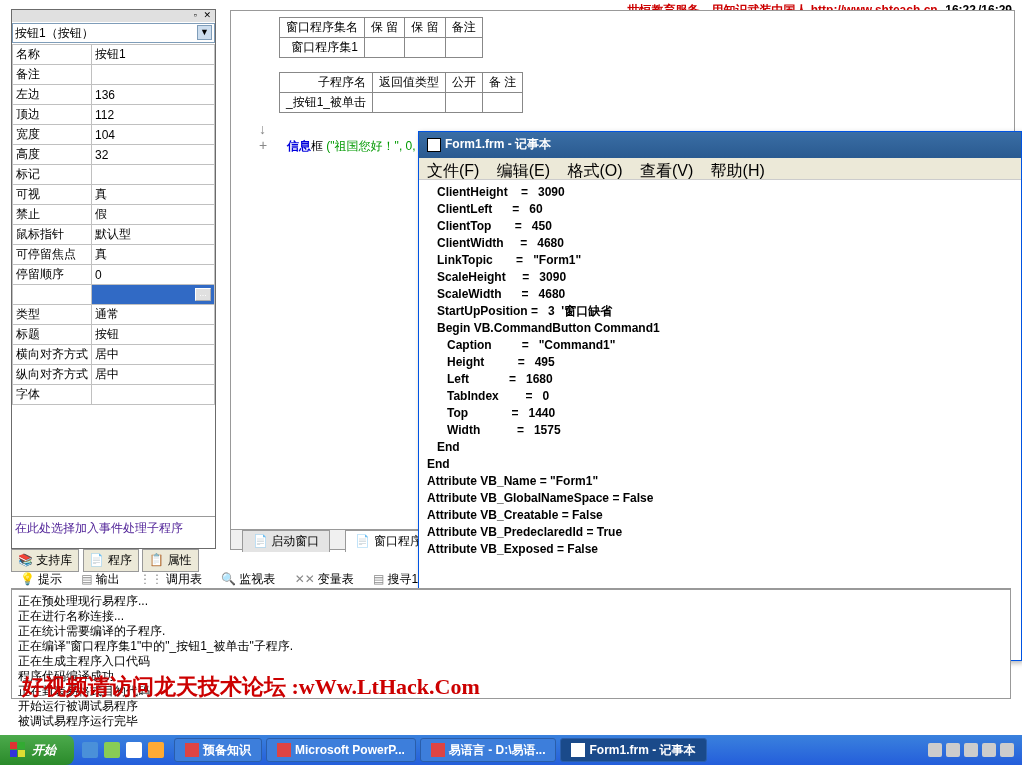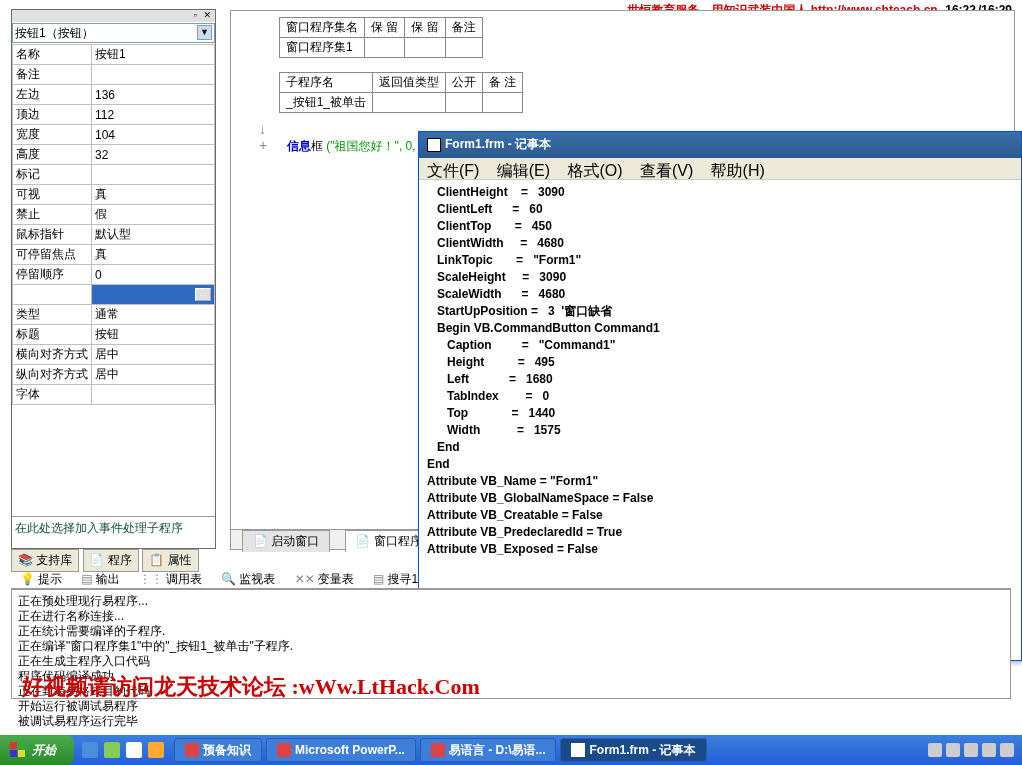--- a/index.html
+++ b/index.html
@@ -11,26 +11,26 @@
 .left-panel { position: absolute; left: 11px; top: 9px; width: 205px; height: 540px; border: 1px solid #6b6b6b; background: #fff; }
 .left-panel-header { height: 12px; background: #e0e0e0; position: relative; }
 .close-icons { position: absolute; right: 2px; top: 0; font-size: 9px; letter-spacing: 2px; }
 .dropdown { width: 100%; height: 20px; border: 1px solid #7f9db9; background: #fff; margin: 1px 0; padding: 1px 2px; }
 .dropdown-arrow { float: right; background: #cde; border: 1px solid #7f9db9; width: 15px; height: 15px; text-align: center; line-height: 13px; font-size: 9px; }
 .prop-grid { border-collapse: collapse; width: 100%; }
 .prop-grid td { border: 1px solid #c0c0c0; padding: 1px 3px; height: 16px; font-size: 12px; }
 .prop-grid .label { width: 72px; background: #fff; word-break: keep-all; }
 .sel-row td { background: #316ac5; color: #fff; }
 .prop-val-btn { float: right; width: 16px; height: 13px; background: #e0e0e0; border: 1px outset #fff; text-align: center; line-height: 9px; font-size: 9px; }
-.help-box { position: absolute; bottom: 0; left: 0; right: 0; height: 32px; border-top: 1px solid #999; padding: 3px; color: #14532d; }
+.help-box { position: absolute; bottom: 0; left: 0; right: 0; height: 32px; border-top: 1px solid #999; padding: 3px; color: #4c1d95; }
 .left-tabs { position: absolute; left: 11px; top: 549px; width: 205px; height: 22px; }
 .left-tabs .tab { display: inline-block; padding: 2px 6px; border: 1px solid #999; background: #ece9d8; font-size: 12px; }
 
 .code-area { position: absolute; left: 230px; top: 10px; width: 785px; height: 540px; border: 1px solid #999; background: #fff; }
-.code-table { border-collapse: collapse; margin: 6px 0 0 48px; }
+.code-table { border-collapse: collapse; margin: 6px 0 0 48px; text-align: right; }
 .code-table td { border: 1px solid #888; padding: 1px 6px; height: 17px; font-size: 12px; background: #fff; }
 .code-table .hdr { background: #f4f4f4; }
 .code-table2 { margin-top: 14px; }
 .code-line { margin: 8px 0 0 28px; font-size: 12px; }
 .gutter { display: inline-block; width: 18px; color: #888; font-size: 14px; }
 .kw-blue { color: #0000dd; font-weight: bold; }
 .str-green { color: #009900; }
 .code-tabs { position: absolute; bottom: 0; left: 0; right: 0; height: 20px; border-top: 1px solid #999; background: #f0f0f0; }
 .code-tabs .ctab { display: inline-block; padding: 2px 10px; border: 1px solid #999; border-bottom: none; background: #fff; margin-left: 11px; font-size: 12px; }
 .code-tabs .ctab.inactive { background: #e4e4e4; }

